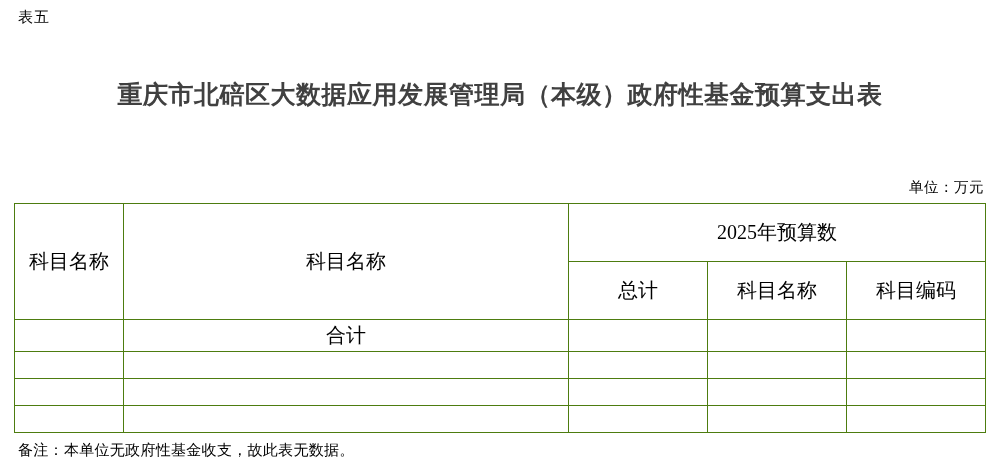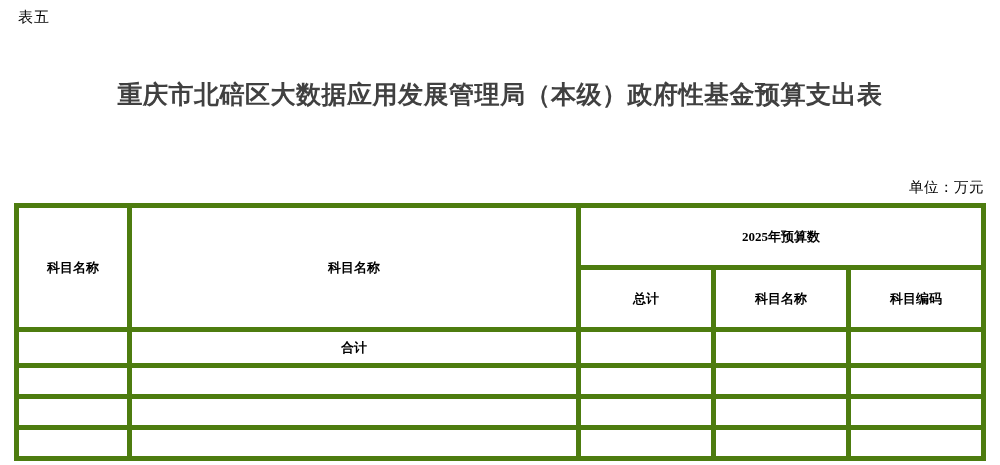--- a/index.html
+++ b/index.html
@@ -51,23 +51,23 @@
   }
   table.budget {
     position: absolute;
     left: 14px;
     top: 203px;
     width: 972px;
     border-collapse: collapse;
     table-layout: fixed;
   }
   table.budget td, table.budget th {
-    border: 5px solid #4d7c0f;
-    font-weight: bold;
-    font-size: 13px;
+    border: 1px solid #4d7c0f;
+    font-weight: normal;
+    font-size: 20px;
     text-align: center;
     vertical-align: middle;
     padding: 0;
     font-family: "Liberation Serif", "DejaVu Serif", serif;
   }
   .hdr-code { width: 108px; height: 114px; font-size: 17px; }
   .hdr-name { width: 444px; font-size: 17px; }
   .hdr-year { height: 57px; font-size: 17.5px; }
   .sub-col { height: 57px; width: 140px; font-size: 16.5px; }
   .row-sum td { height: 31px; }
@@ -133,14 +133,15 @@
       <tr class="row-empty">
         <td></td>
         <td></td>
         <td></td>
         <td></td>
         <td></td>
       </tr>
     </tbody>
   </table>
 
+  <div class="footnote">备注：本单位无政府性基金收支，故此表无数据。</div>
 
 </div>
 
 </body></html>

